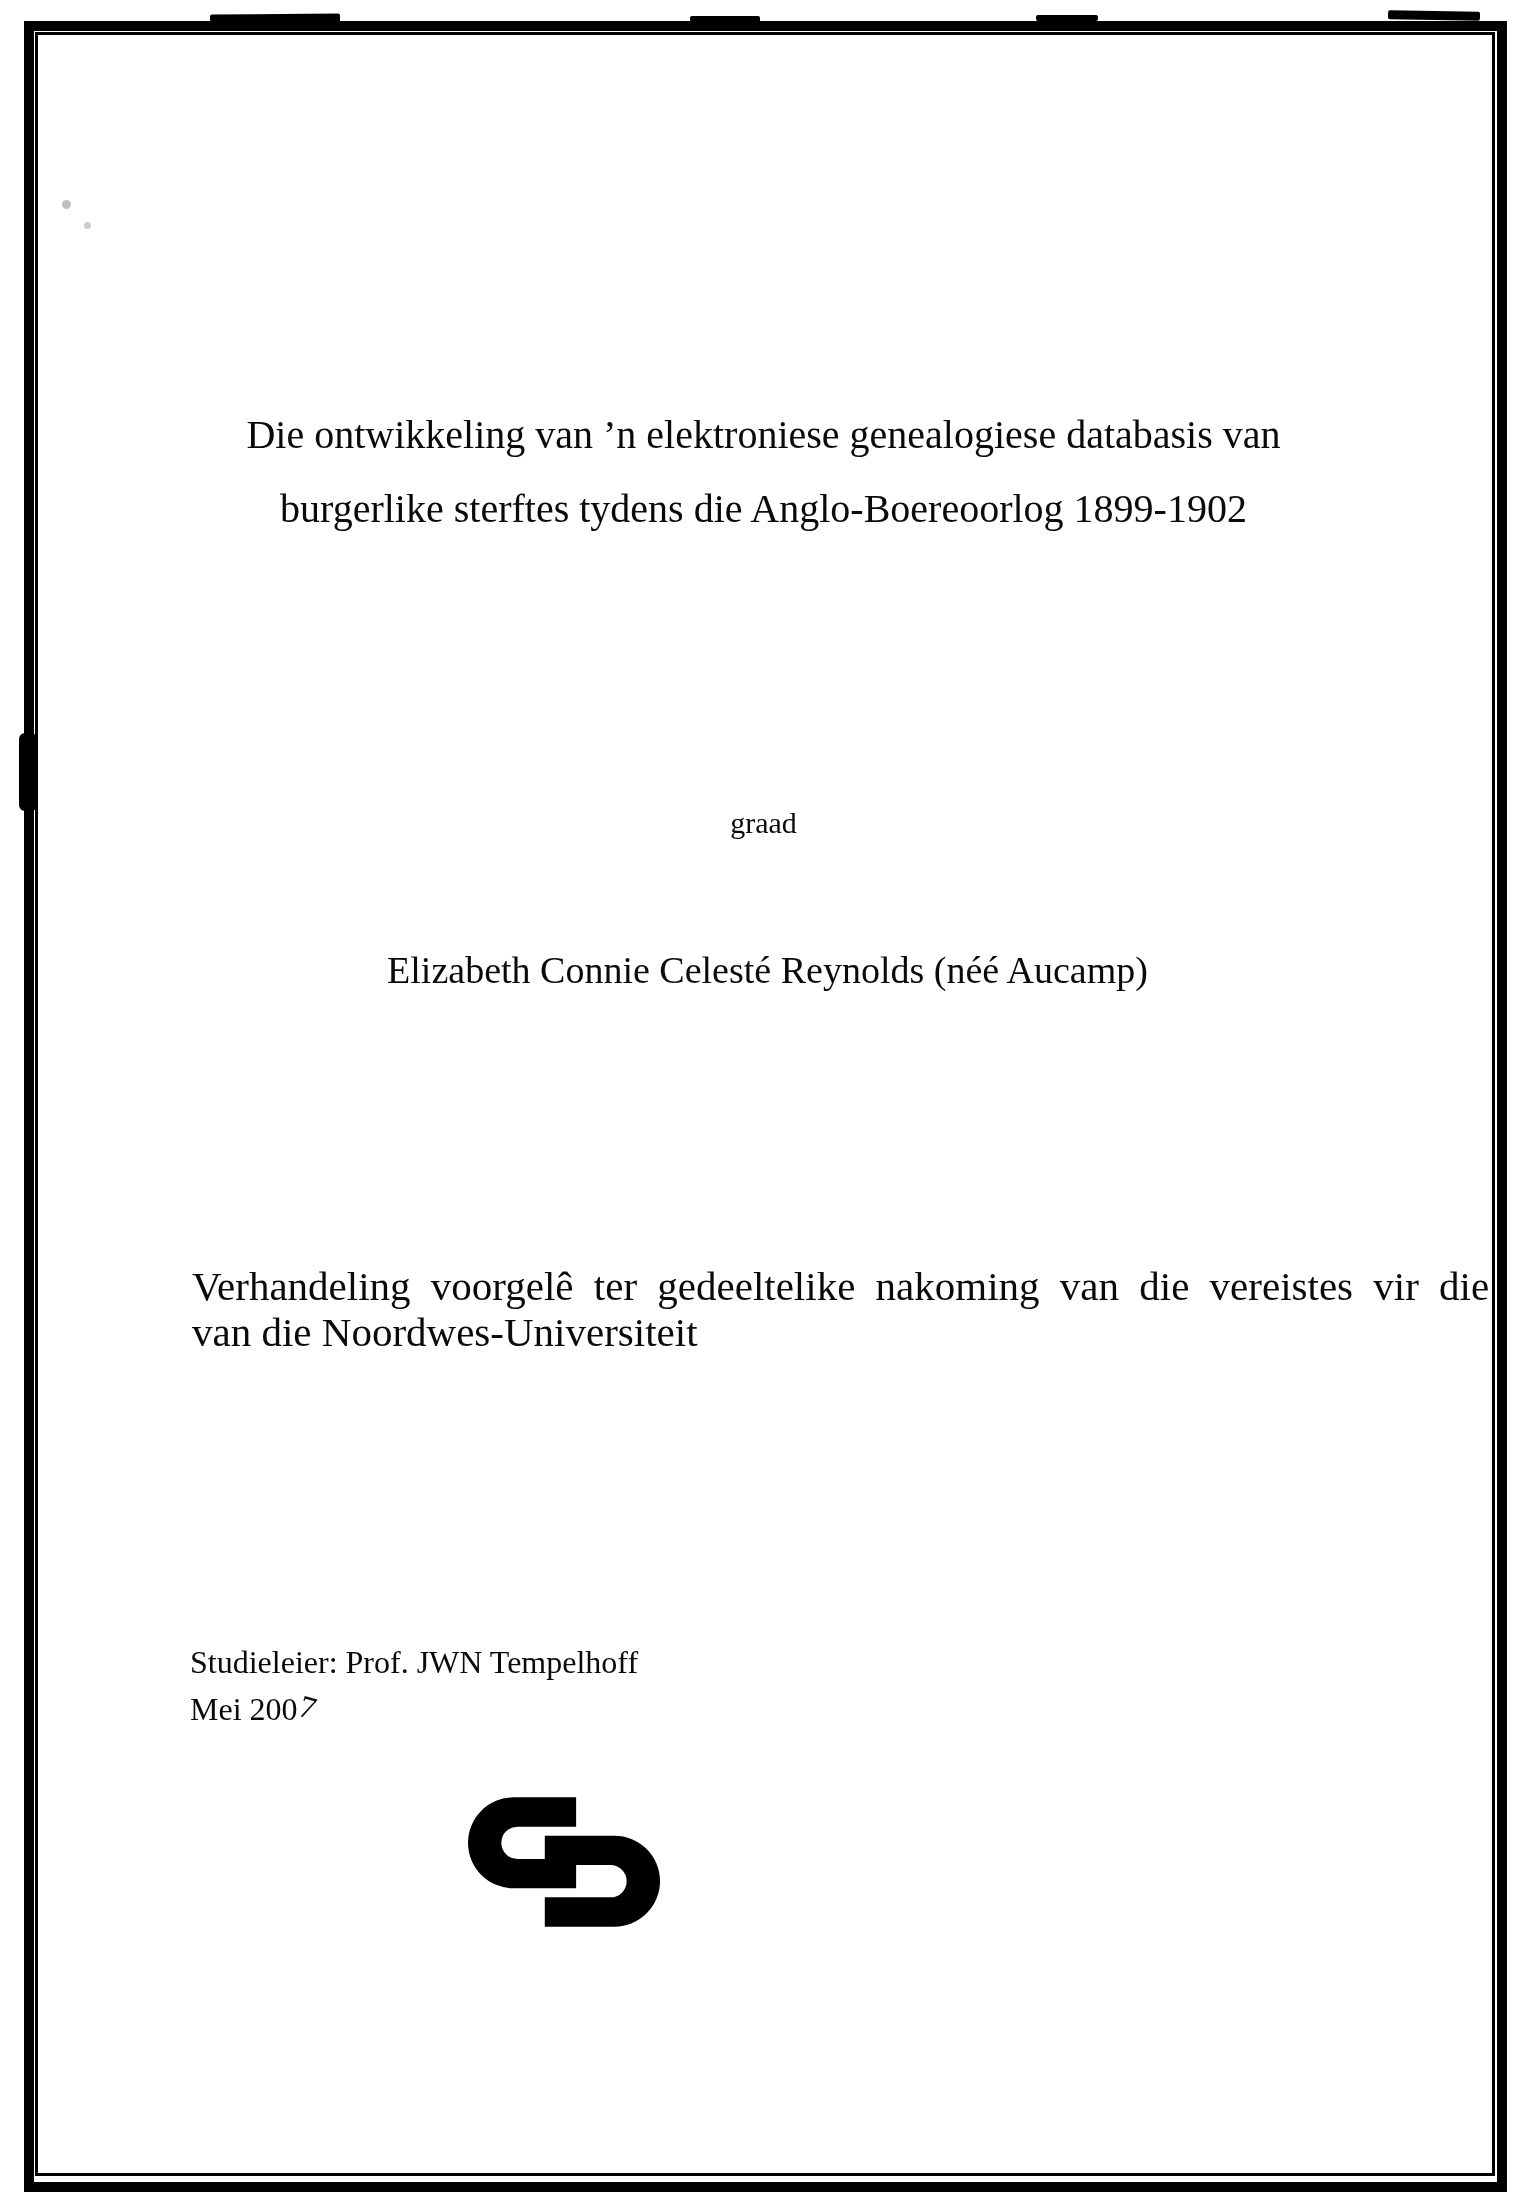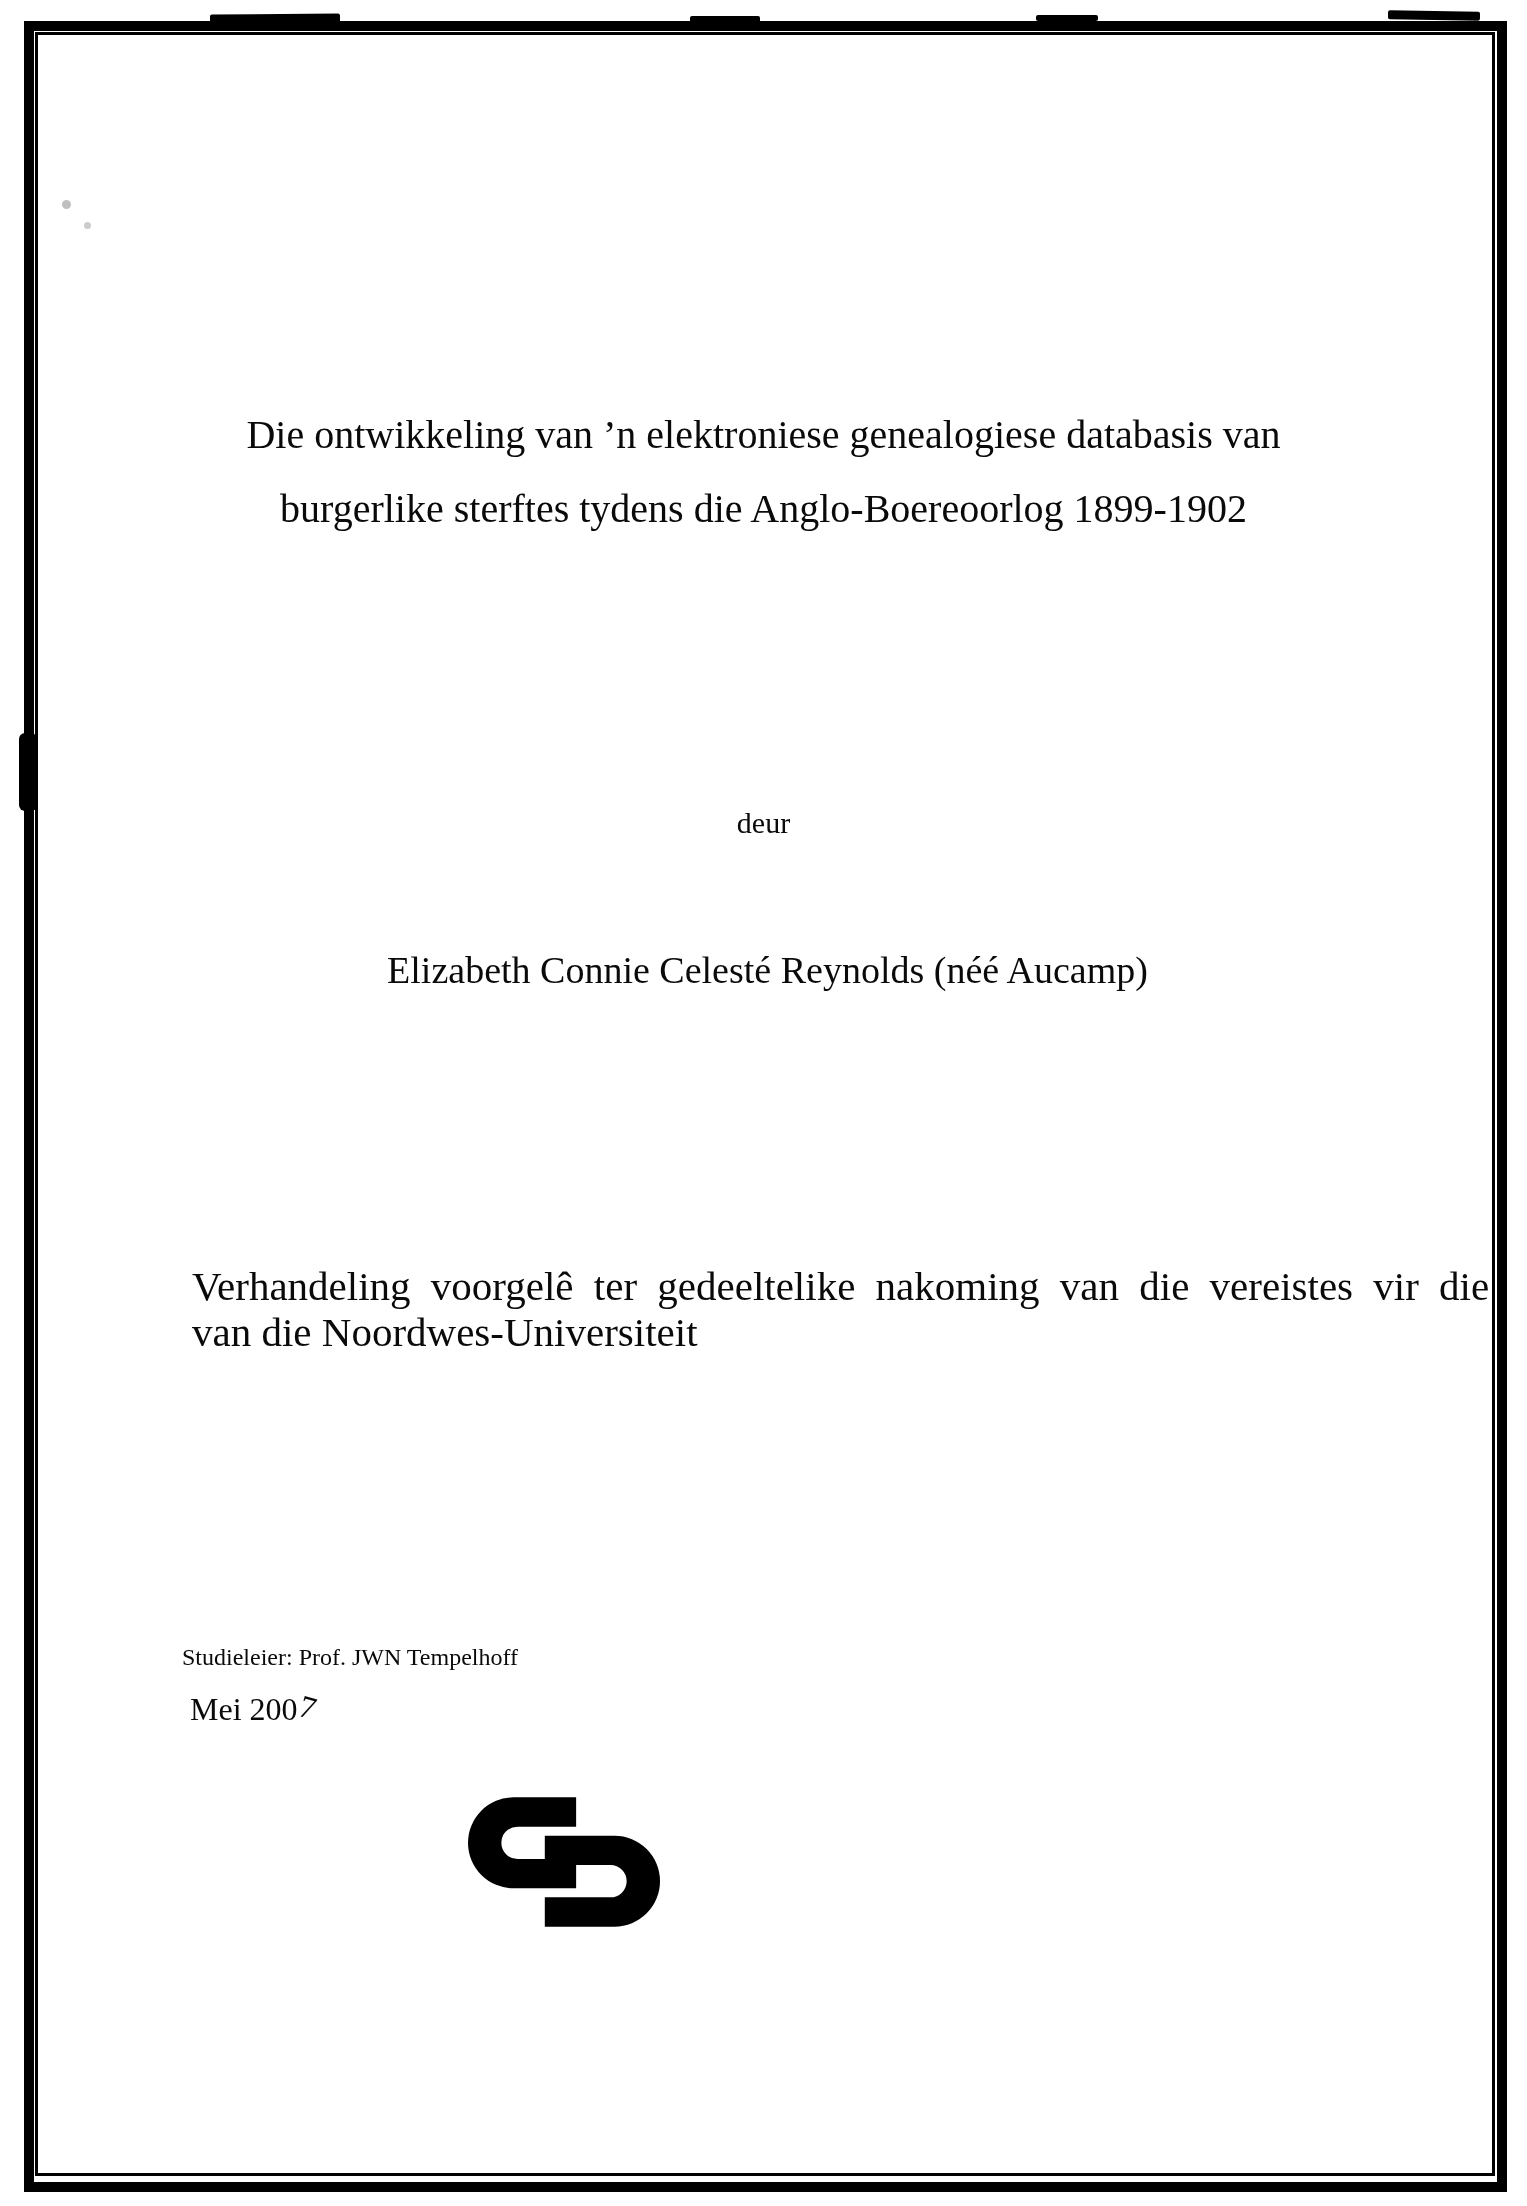--- a/index.html
+++ b/index.html
@@ -72,23 +72,23 @@
     width: 1148px;
     top: 1222px;
     font-size: 41px;
     line-height: 46px;
   }
   .statement .jline { display: block; word-spacing: 10px; white-space: nowrap; }
   .statement .nline { display: block; }
   .statement i { font-style: italic; }
   .supervisor {
     position: absolute;
-    left: 182px;
+    left: 190px;
     top: 1644px;
-    font-size: 24px;
+    font-size: 32px;
   }
   .date {
     position: absolute;
     left: 190px;
     top: 1691px;
     font-size: 32px;
   }
   .glitch-seven {
     display: inline-block;
     transform: rotate(16deg) translateY(-2px);
@@ -133,21 +133,21 @@
 
   <div class="frame">
     <div class="frame-inner"></div>
   </div>
 
   <h1 class="title">
     <span>Die ontwikkeling van ’n elektroniese genealogiese databasis van</span><br>
     <span>burgerlike sterftes tydens die Anglo-Boereoorlog 1899-1902</span>
   </h1>
 
-  <div class="byline">deur</div>
+  <div class="byline">graad</div>
 
   <div class="author">Elizabeth Connie Celesté Reynolds (néé Aucamp)</div>
 
   <p class="statement">
     <span class="jline">Verhandeling voorgelê ter gedeeltelike nakoming van die vereistes vir die</span>
     <span class="nline">van die Noordwes-Universiteit</span>
   </p>
 
   <div class="supervisor">Studieleier: Prof. JWN Tempelhoff</div>
   <div class="date"><span>Mei 200</span><span class="glitch-seven">7</span></div>

